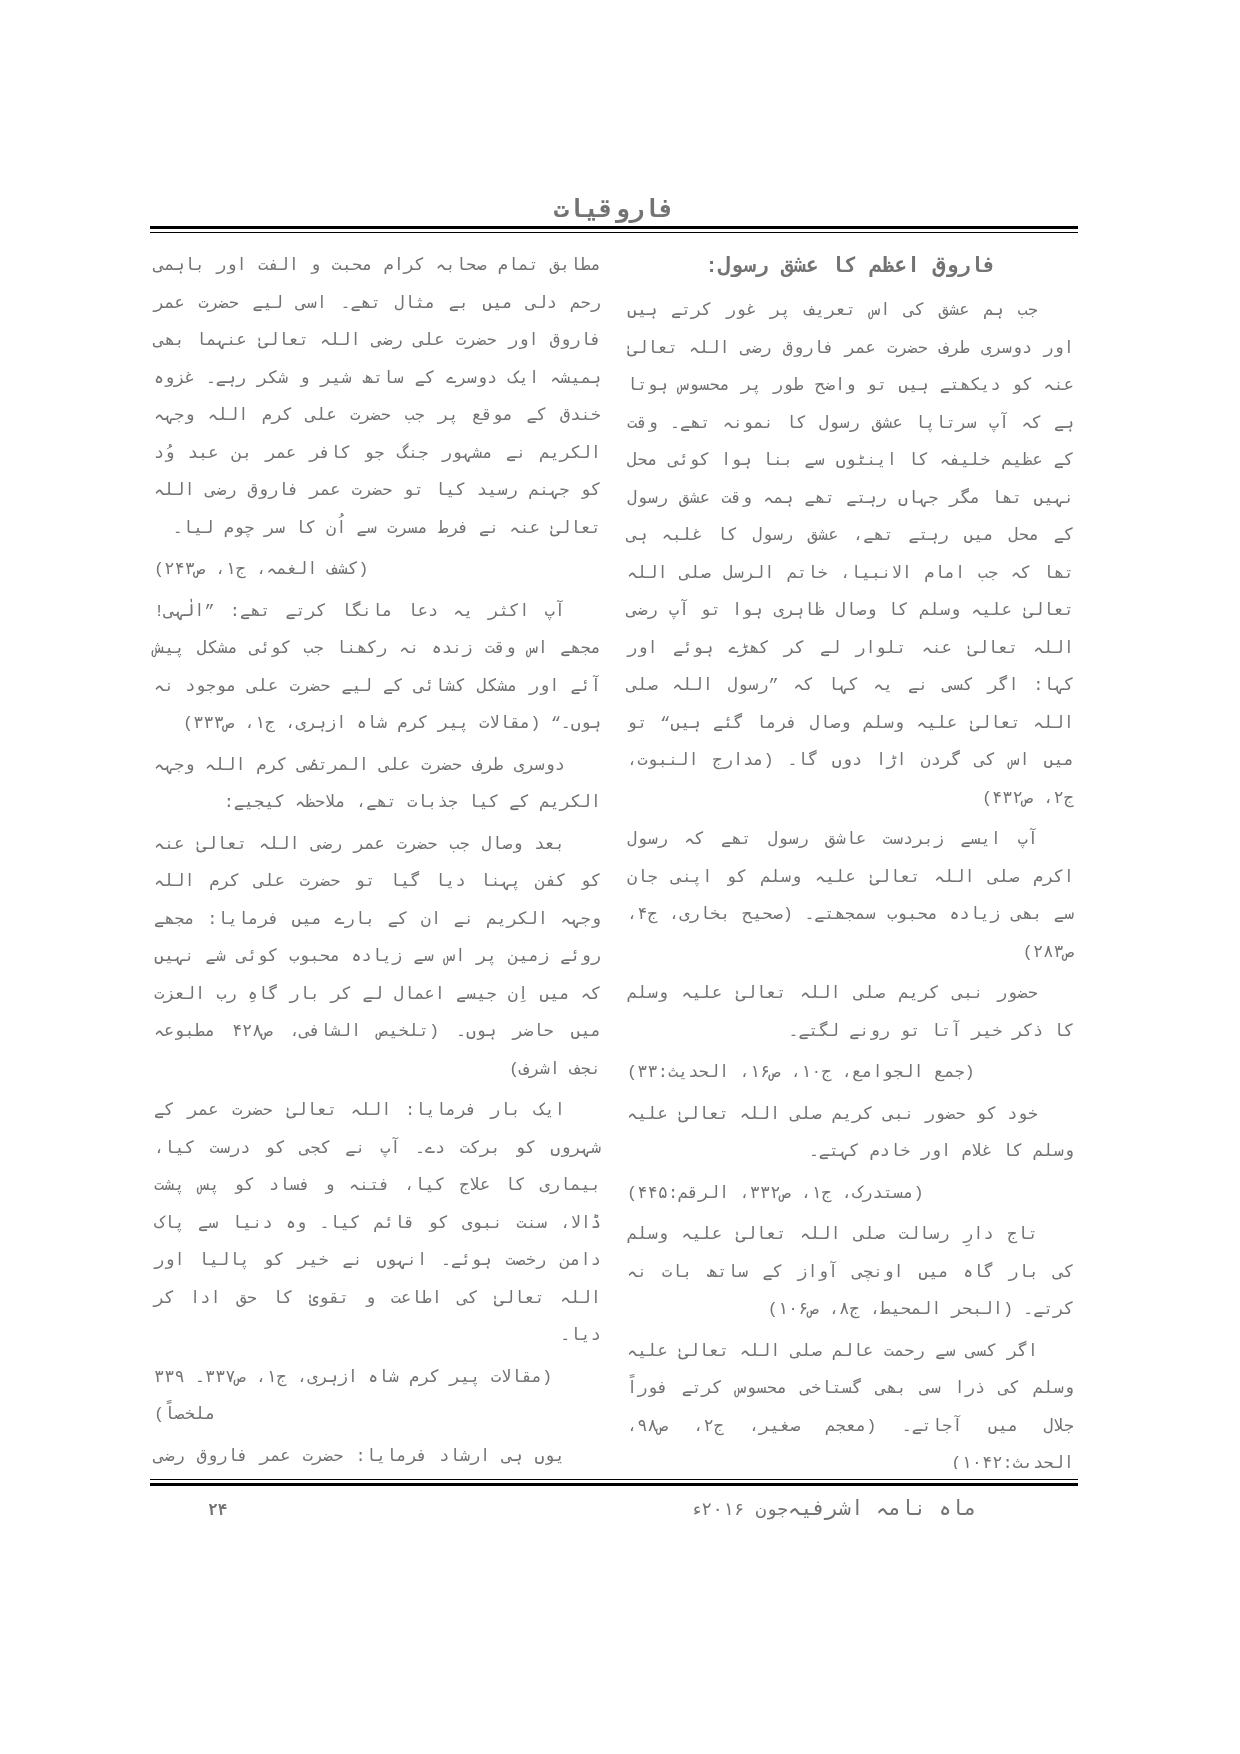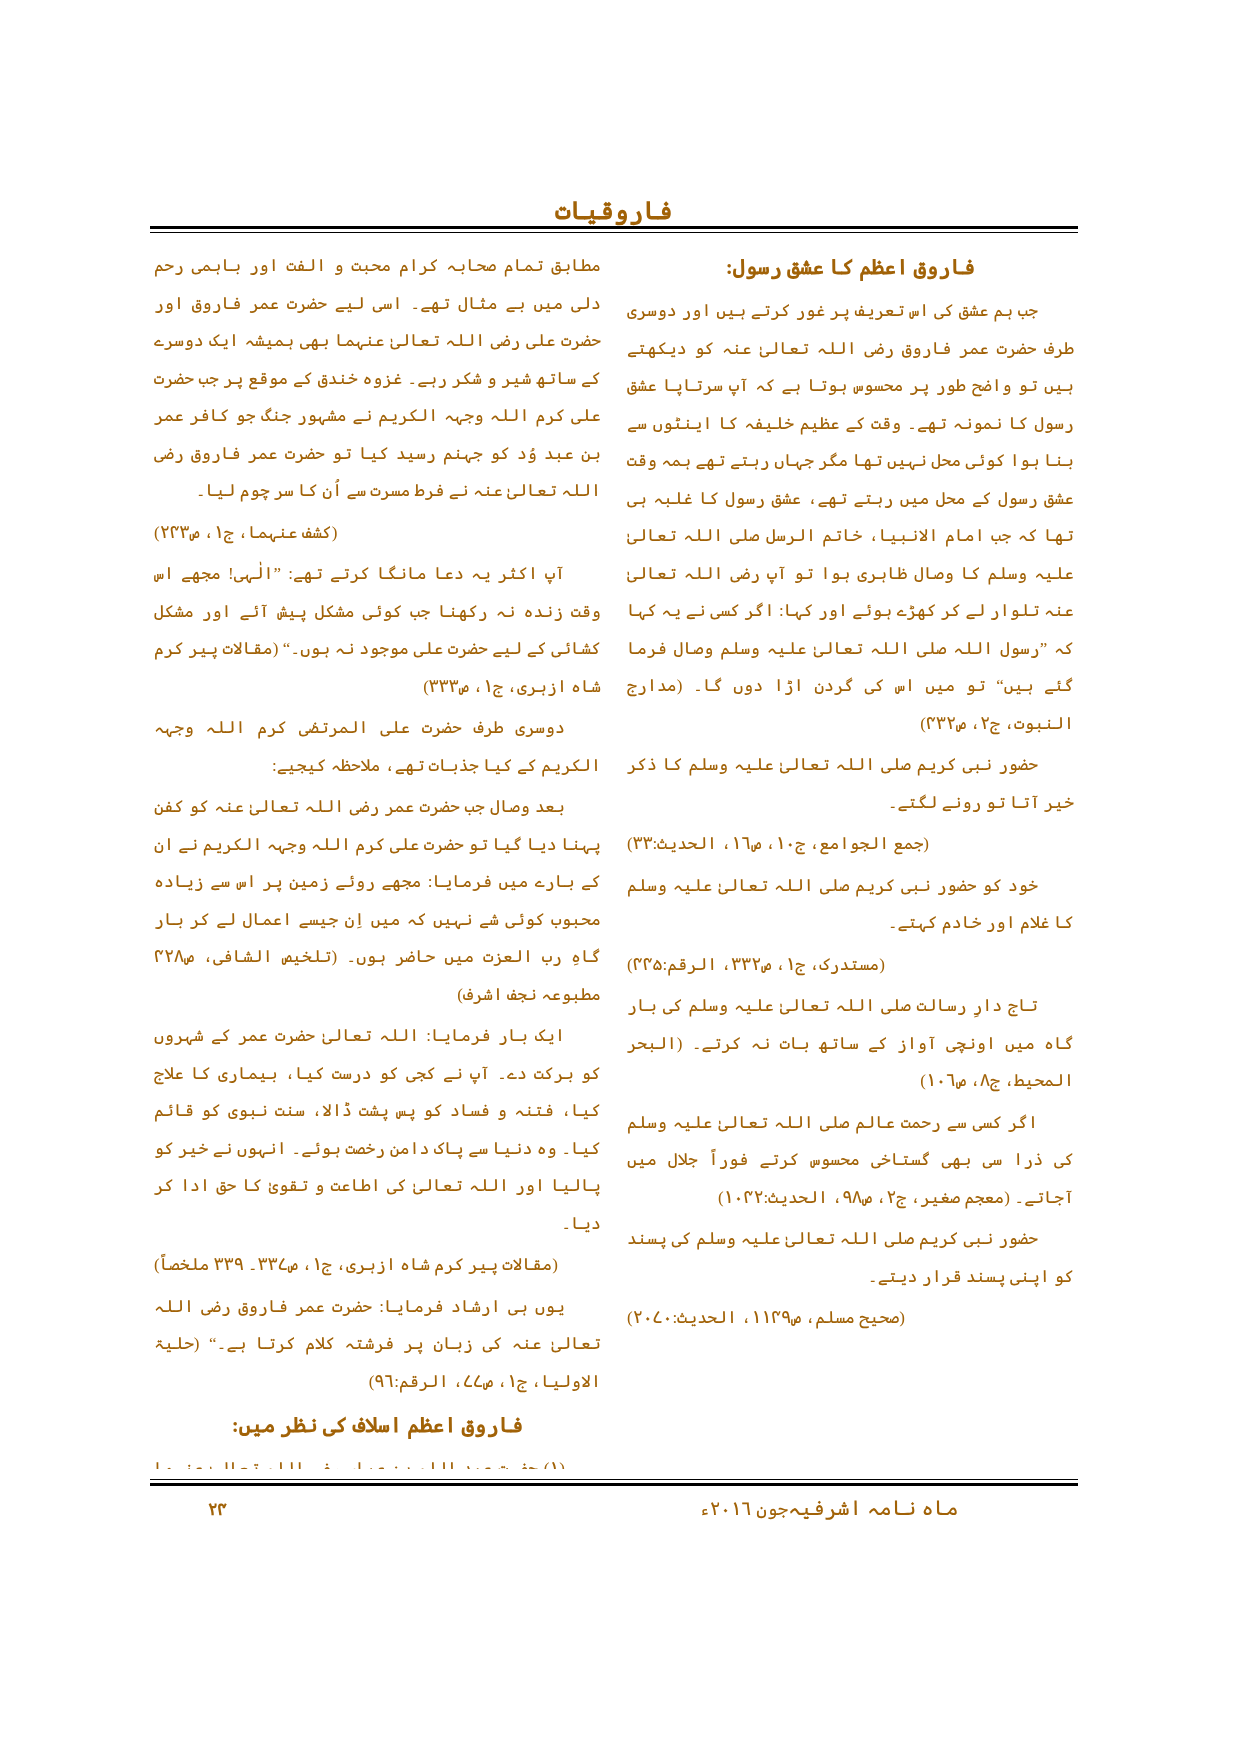--- a/index.html
+++ b/index.html
@@ -6,22 +6,22 @@
     margin: 0;
     padding: 0;
     background: #e9e9e9;
   }
   .sheet {
     position: relative;
     width: 1240px;
     height: 1754px;
     margin: 0 auto;
     background: #ffffff;
-    color: #a16207;
-    font-family: Liberation Serif, serif;
+    color: #737373;
+    font-family: Liberation Mono, monospace;
     direction: rtl;
     overflow: hidden;
   }
   .masthead {
     margin: 196px 162px 0 150px;
     text-align: center;
   }
   .page-title {
     font-size: 25px;
     font-weight: 700;
@@ -97,34 +97,35 @@
   </div>
   <div class="rule thick"></div>
   <div class="rule-gap"></div>
   <div class="rule thin"></div>
 
   <div class="columns">
 
     <div class="col">
       <div class="sec-heading">فاروق اعظم کا عشق رسول:</div>
       <p>جب ہم عشق کی اس تعریف پر غور کرتے ہیں اور دوسری طرف حضرت عمر فاروق رضی اللہ تعالیٰ عنہ کو دیکھتے ہیں تو واضح طور پر محسوس ہوتا ہے کہ آپ سرتاپا عشق رسول کا نمونہ تھے۔ وقت کے عظیم خلیفہ کا اینٹوں سے بنا ہوا کوئی محل نہیں تھا مگر جہاں رہتے تھے ہمہ وقت عشق رسول کے محل میں رہتے تھے، عشق رسول کا غلبہ ہی تھا کہ جب امام الانبیا، خاتم الرسل صلی اللہ تعالیٰ علیہ وسلم کا وصال ظاہری ہوا تو آپ رضی اللہ تعالیٰ عنہ تلوار لے کر کھڑے ہوئے اور کہا: اگر کسی نے یہ کہا کہ ”رسول اللہ صلی اللہ تعالیٰ علیہ وسلم وصال فرما گئے ہیں“ تو میں اس کی گردن اڑا دوں گا۔ (مدارج النبوت، ج۲، ص۴۳۲)</p>
+      <p>آپ ایسے زبردست عاشق رسول تھے کہ رسول اکرم صلی اللہ تعالیٰ علیہ وسلم کو اپنی جان سے بھی زیادہ محبوب سمجھتے۔ (صحیح بخاری، ج۴، ص۲۸۳)</p>
       <p>حضور نبی کریم صلی اللہ تعالیٰ علیہ وسلم کا ذکر خیر آتا تو رونے لگتے۔</p>
       <p class="cite-line">(جمع الجوامع، ج۱۰، ص۱۶، الحدیث:۳۳)</p>
       <p>خود کو حضور نبی کریم صلی اللہ تعالیٰ علیہ وسلم کا غلام اور خادم کہتے۔</p>
       <p class="cite-line">(مستدرک، ج۱، ص۳۳۲، الرقم:۴۴۵)</p>
       <p>تاج دارِ رسالت صلی اللہ تعالیٰ علیہ وسلم کی بار گاہ میں اونچی آواز کے ساتھ بات نہ کرتے۔ (البحر المحیط، ج۸، ص۱۰۶)</p>
       <p>اگر کسی سے رحمت عالم صلی اللہ تعالیٰ علیہ وسلم کی ذرا سی بھی گستاخی محسوس کرتے فوراً جلال میں آجاتے۔ (معجم صغیر، ج۲، ص۹۸، الحدیث:۱۰۴۲)</p>
       <p>حضور نبی کریم صلی اللہ تعالیٰ علیہ وسلم کی پسند کو اپنی پسند قرار دیتے۔</p>
       <p class="cite-line">(صحیح مسلم، ص۱۱۴۹، الحدیث:۲۰۷۰)</p>
 
     </div>
 
     <div class="col">
       <p class="noindent">مطابق تمام صحابہ کرام محبت و الفت اور باہمی رحم دلی میں بے مثال تھے۔ اسی لیے حضرت عمر فاروق اور حضرت علی رضی اللہ تعالیٰ عنہما بھی ہمیشہ ایک دوسرے کے ساتھ شیر و شکر رہے۔ غزوہ خندق کے موقع پر جب حضرت علی کرم اللہ وجہہ الکریم نے مشہور جنگ جو کافر عمر بن عبد وُد کو جہنم رسید کیا تو حضرت عمر فاروق رضی اللہ تعالیٰ عنہ نے فرط مسرت سے اُن کا سر چوم لیا۔</p>
-      <p class="cite-line">(کشف عنہما، ج۱، ص۲۴۳)</p>
+      <p class="cite-line">(کشف الغمہ، ج۱، ص۲۴۳)</p>
       <p>آپ اکثر یہ دعا مانگا کرتے تھے: ”الٰہی! مجھے اس وقت زندہ نہ رکھنا جب کوئی مشکل پیش آئے اور مشکل کشائی کے لیے حضرت علی موجود نہ ہوں۔“ (مقالات پیر کرم شاہ ازہری، ج۱، ص۳۳۳)</p>
       <p>دوسری طرف حضرت علی المرتضٰی کرم اللہ وجہہ الکریم کے کیا جذبات تھے، ملاحظہ کیجیے:</p>
       <p>بعد وصال جب حضرت عمر رضی اللہ تعالیٰ عنہ کو کفن پہنا دیا گیا تو حضرت علی کرم اللہ وجہہ الکریم نے ان کے بارے میں فرمایا: مجھے روئے زمین پر اس سے زیادہ محبوب کوئی شے نہیں کہ میں اِن جیسے اعمال لے کر بار گاہِ رب العزت میں حاضر ہوں۔ (تلخیص الشافی، ص۴۲۸ مطبوعہ نجف اشرف)</p>
       <p>ایک بار فرمایا: اللہ تعالیٰ حضرت عمر کے شہروں کو برکت دے۔ آپ نے کجی کو درست کیا، بیماری کا علاج کیا، فتنہ و فساد کو پس پشت ڈالا، سنت نبوی کو قائم کیا۔ وہ دنیا سے پاک دامن رخصت ہوئے۔ انہوں نے خیر کو پالیا اور اللہ تعالیٰ کی اطاعت و تقویٰ کا حق ادا کر دیا۔</p>
       <p class="cite-line">(مقالات پیر کرم شاہ ازہری، ج۱، ص۳۳۷۔ ۳۳۹ ملخصاً)</p>
       <p>یوں ہی ارشاد فرمایا: حضرت عمر فاروق رضی اللہ تعالیٰ عنہ کی زبان پر فرشتہ کلام کرتا ہے۔“ (حلیۃ الاولیا، ج۱، ص۷۷، الرقم:۹۶)</p>
       <div class="sec-heading">فاروق اعظم اسلاف کی نظر میں:</div>
       <p>(۱) حضرت عبد اللہ بن عباس رضی اللہ تعالیٰ عنہما نے فرمایا: ”حضرت عمر فاروق رضی اللہ تعالیٰ عنہ بات کرتے تو سچ بولتے، فیصلہ کرنے میں عدل کرتے اور رحم کی اپیل کے وقت رحم کرتے ہیں۔“</p>
 
     </div>

